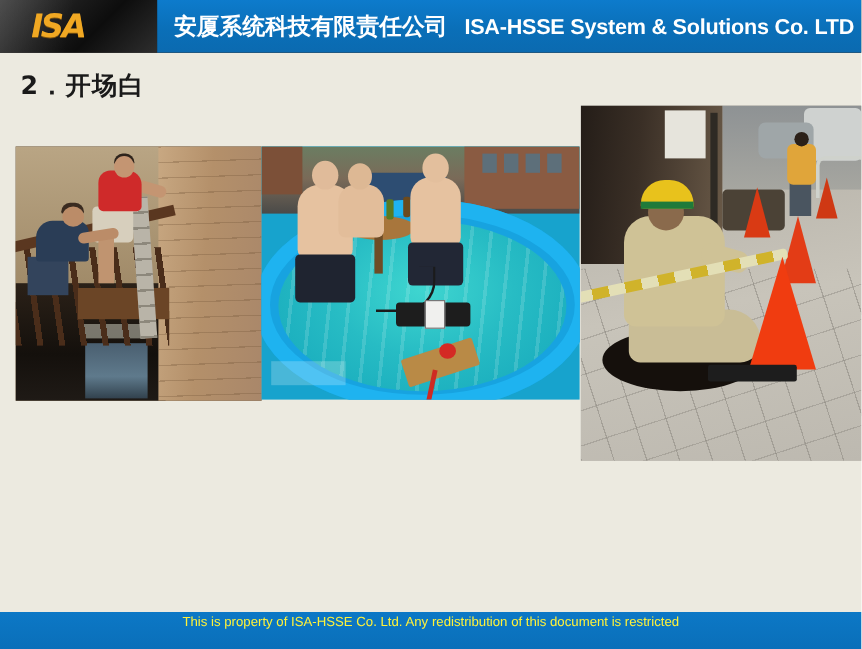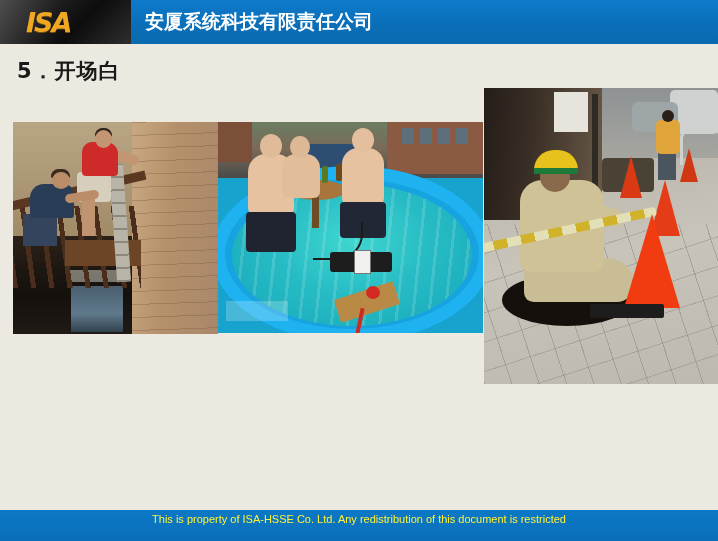--- a/index.html
+++ b/index.html
@@ -431,24 +431,25 @@
 <body>
 
 <div class="slide">
 
   <div class="header">
     <div class="header-dark"></div>
     <div class="header-blue"></div>
     <div class="logo">ISA</div>
     <div class="header-titles">
       <span class="title-cn">安厦系统科技有限责任公司</span>
+      <span class="title-en">ISA-HSSE  System &amp; Solutions Co. LTD</span>
     </div>
   </div>
 
-  <div class="slide-title">5．开场白</div>
+  <div class="slide-title">2．开场白</div>
 
   <div class="photo photo-1">
     <div class="p1-wall-left"></div>
     <div class="p1-dark-bottom"></div>
     <div class="p1-lower-door"></div>
     <div class="p1-sign"></div>
     <div class="p1-wall-right"></div>
     <div class="p1-rail"></div>
     <div class="p1-rail-top"></div>
     <div class="p1-landing"></div>

